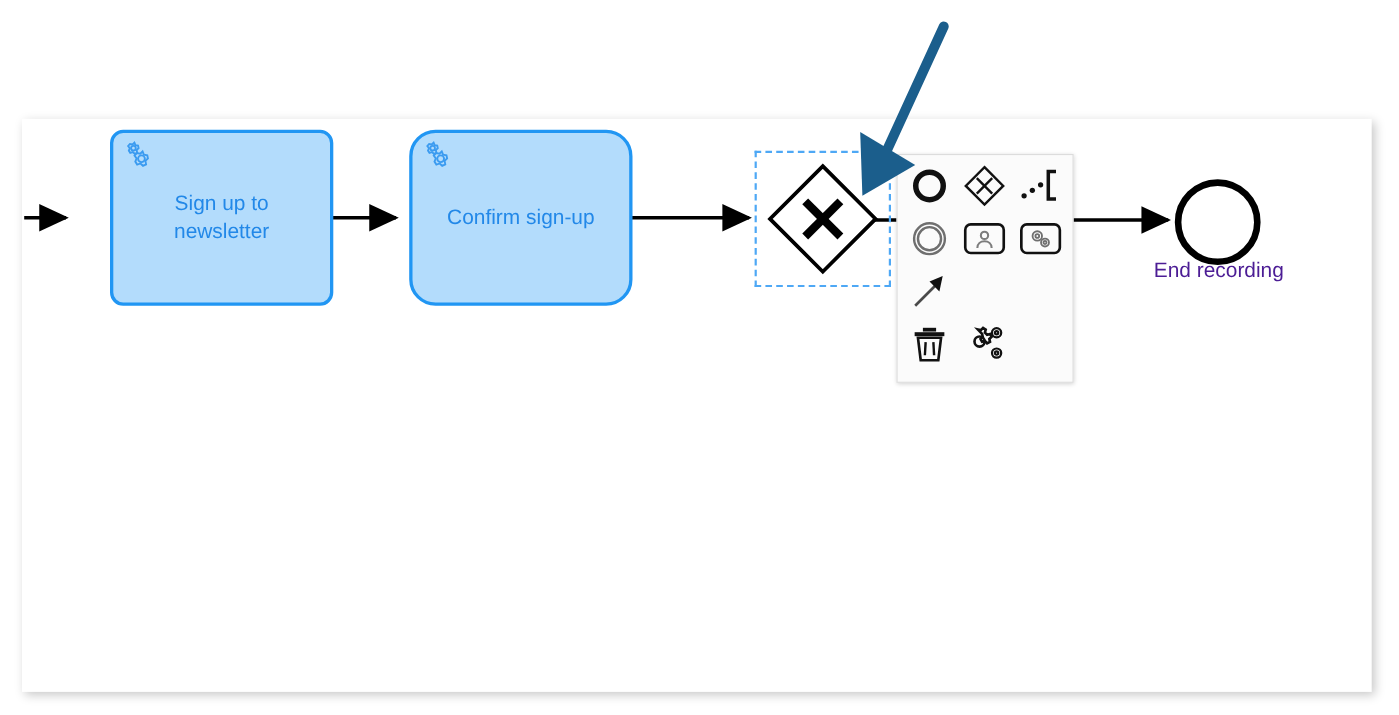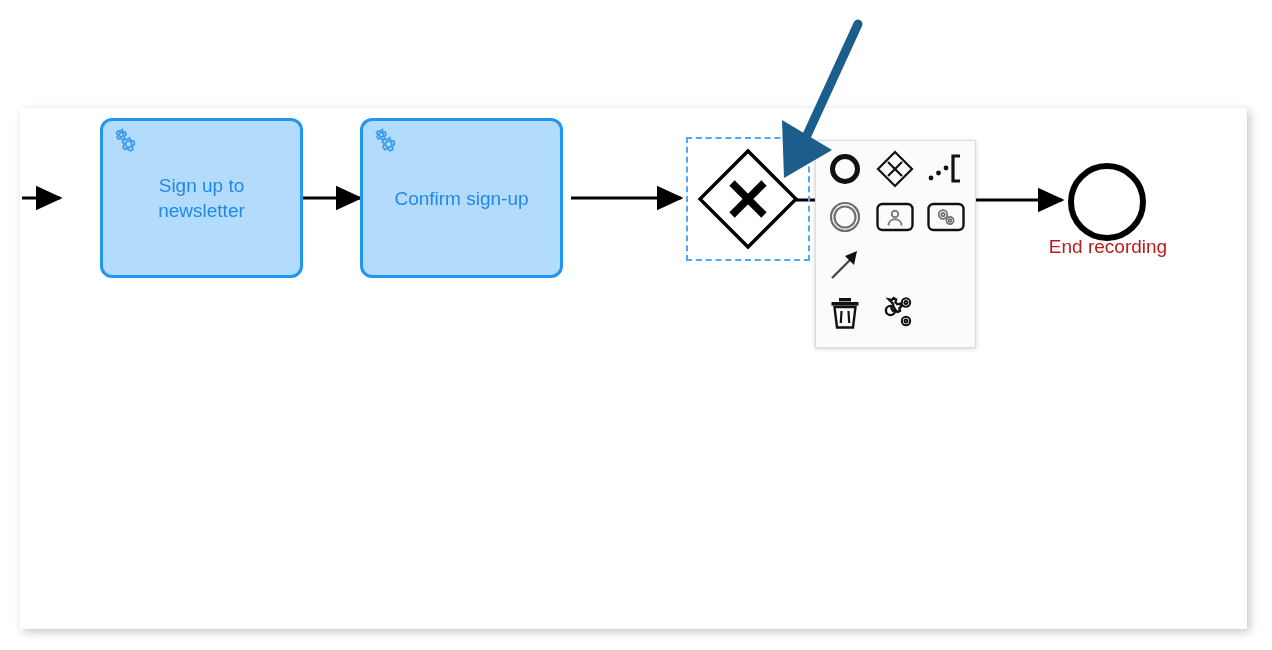--- a/index.html
+++ b/index.html
@@ -46,21 +46,21 @@
     display: flex;
     align-items: center;
     justify-content: center;
     text-align: center;
     color: #2288e8;
     font-size: 19px;
     line-height: 25px;
     font-family: "Liberation Sans", sans-serif;
   }
   #task-signup  { left: 68px;  top: 118px; width: 203px; height: 160px; margin-left: 32px; }
-  #task-confirm { left: 360px; top: 118px; width: 203px; height: 160px; }
+  #task-confirm { left: 372px; top: 118px; width: 203px; height: 160px; border-radius: 24px; }
 
   .task-label { padding: 0 10px; white-space: pre-line; }
 
   .task-type-icon {
     position: absolute;
     left: 7px;
     top: 5px;
     width: 34px;
     height: 34px;
   }
@@ -98,21 +98,21 @@
     border-radius: 50%;
     background: #ffffff;
   }
   #end-event-label {
     position: absolute;
     left: 1012px;
     top: 236px;
     width: 192px;
     text-align: center;
     font-size: 19px;
-    color: #b91c1c;
+    color: #4c1d95;
     font-family: "Liberation Sans", sans-serif;
   }
 
   
   #context-pad {
     position: absolute;
     left: 815px;
     top: 140px;
     width: 161px;
     height: 208px;

